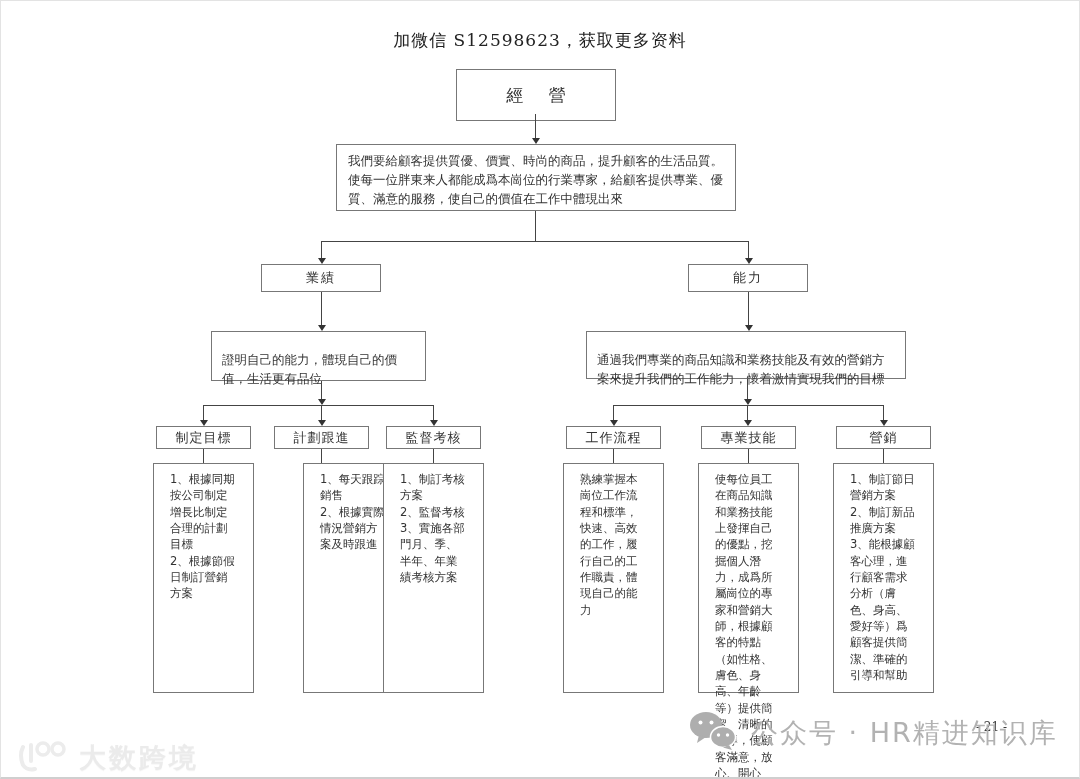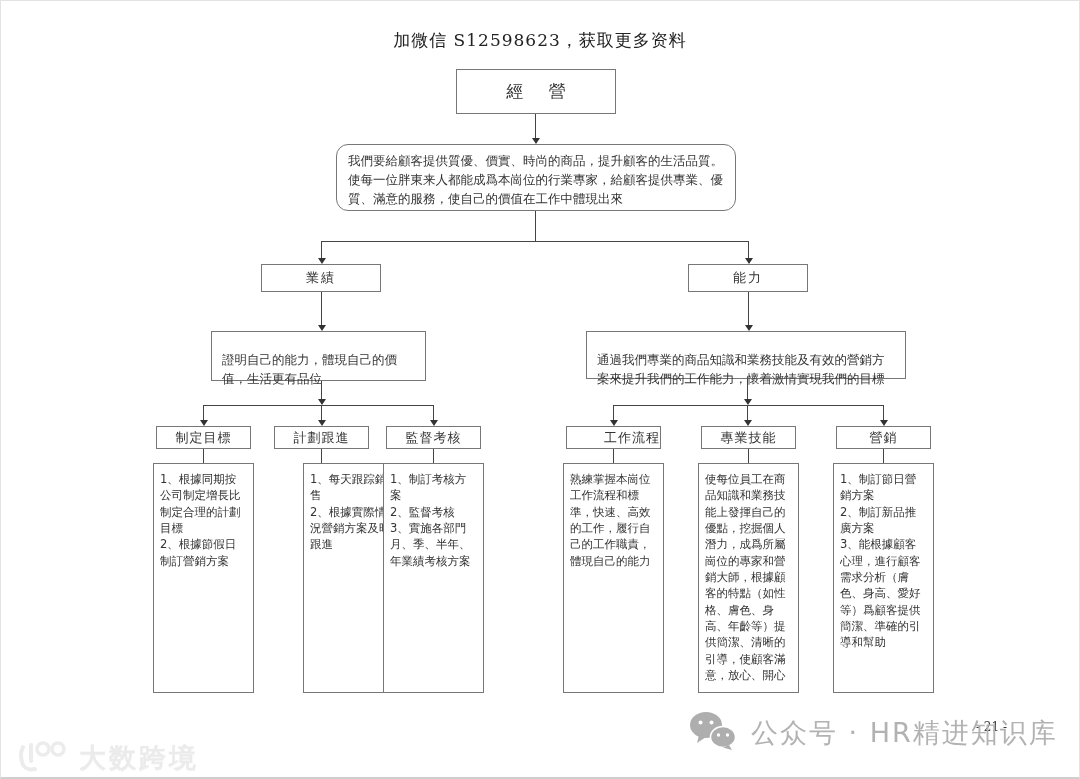--- a/index.html
+++ b/index.html
@@ -22,32 +22,32 @@
   }
   .fc-box {
     position:absolute;
     border:1px solid #777;
     background:#fff;
     color:#333;
     display:flex; align-items:center; justify-content:center;
     text-align:center;
   }
   .fc-box.text-left { justify-content:flex-start; text-align:left; align-items:flex-start; }
-  .root-box { left:455px; top:68px; width:160px; height:45px; font-size:17px; letter-spacing:10px; padding-left:10px; }
-  .mission-box { left:335px; top:143px; width:400px; height:67px; font-size:12.5px; line-height:1.5; padding:7px 11px;border-radius:12px; }
+  .root-box { left:455px; top:68px; width:160px; height:52px; font-size:17px; letter-spacing:10px; padding-left:10px; }
+  .mission-box { left:335px; top:143px; width:400px; height:67px; font-size:12.5px; line-height:1.5; padding:7px 11px; }
   .branch-box { height:28px; top:263px; width:120px; font-size:13px; letter-spacing:2px; }
   .branch-perf { left:260px; }
   .branch-abil { left:687px;text-align:right; }
   .desc-box { font-size:12.5px; line-height:1.5; padding:19px 10px; }
   .desc-perf { left:210px; top:330px; width:215px; height:50px; }
   .desc-abil { left:585px; top:330px; width:320px; height:48px; }
   .head-box { top:425px; width:95px; height:23px; font-size:13px; letter-spacing:1px; }
-  .leaf-box { top:462px; width:101px; height:230px; font-size:11.5px; line-height:1.42; padding:7px 6px; white-space:pre-line; }
+  .leaf-box { top:462px; width:101px; height:230px; font-size:11.5px; line-height:1.42; padding:7px 16px; white-space:pre-line; }
   .h1 { left:155px; } .h2 { left:273px; } .h3 { left:385px; }
-  .h4 { left:565px;justify-content:flex-end; } .h5 { left:700px; } .h6 { left:835px; }
+  .h4 { left:565px; } .h5 { left:700px; } .h6 { left:835px; }
   .l1 { left:152px; } .l2 { left:270px;margin-left:32px; } .l3 { left:382px; }
   .l4 { left:562px; } .l5 { left:697px; } .l6 { left:832px; }
   .ln { position:absolute; background:#444; }
   .ar {
     position:absolute; width:0; height:0;
     border-left:4px solid transparent; border-right:4px solid transparent;
     border-top:6px solid #333;
   }
   .page-number {
     position:absolute; left:975px; top:719px;

